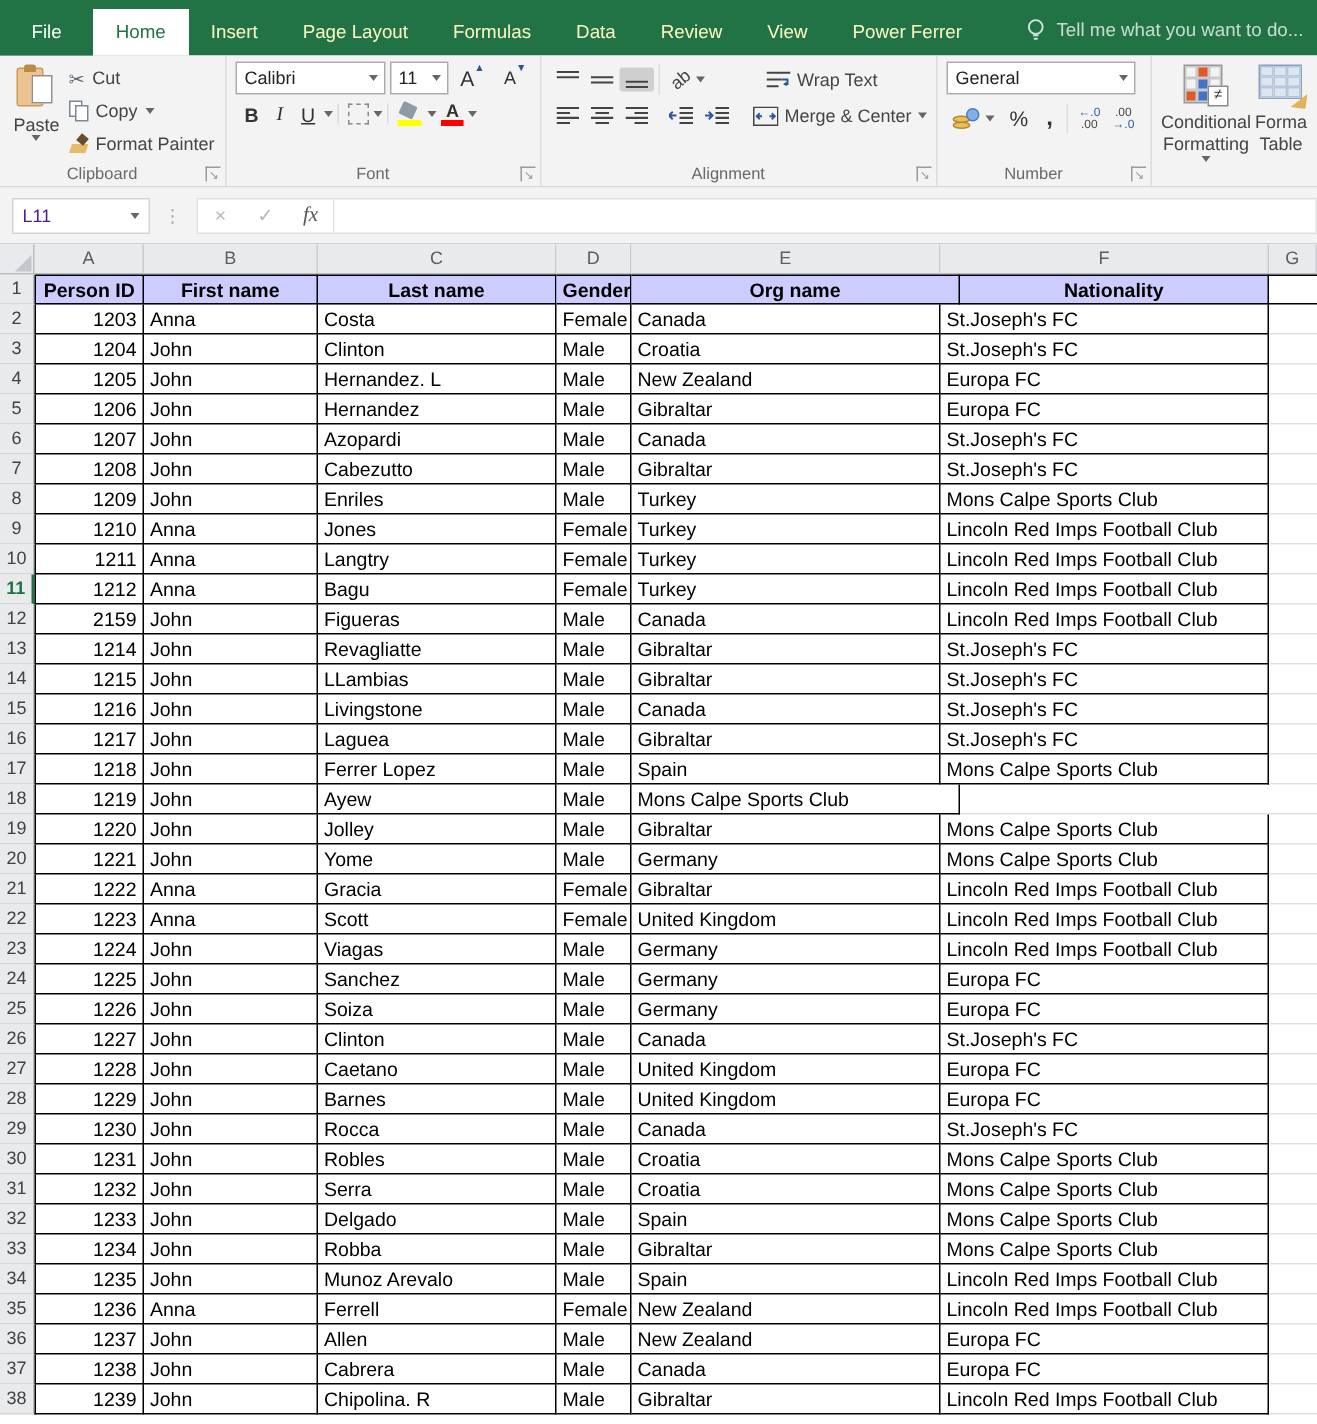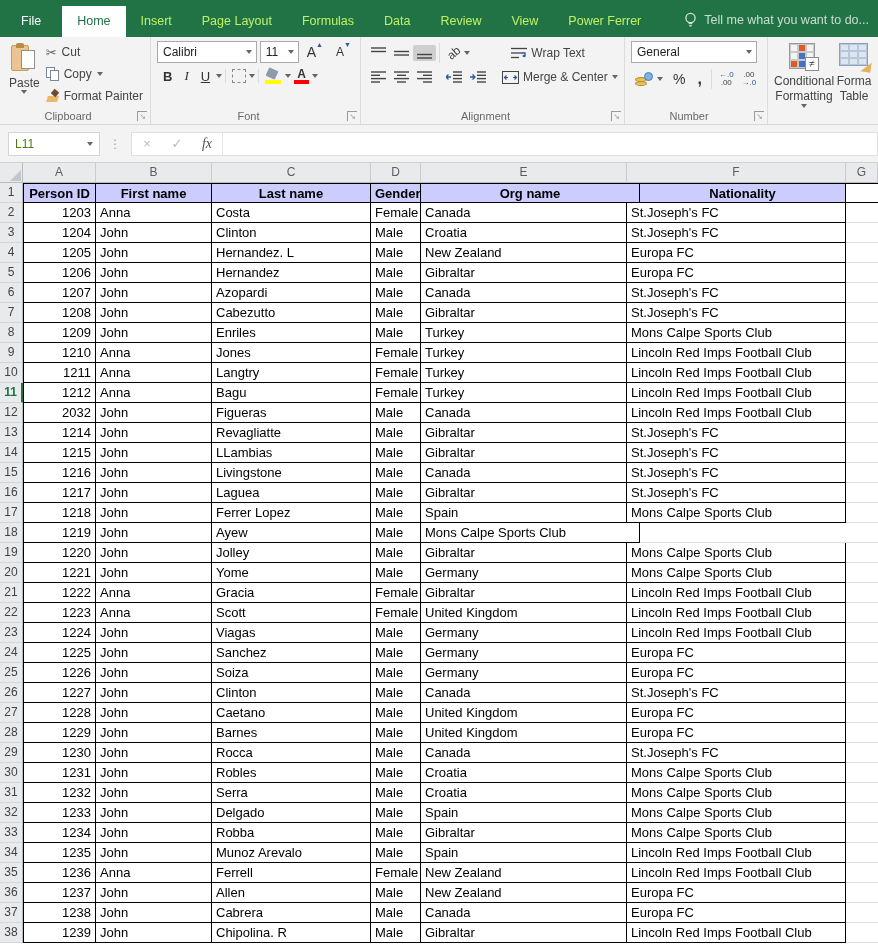--- a/index.html
+++ b/index.html
@@ -2,21 +2,21 @@
 <html><head>
 <meta charset="utf-8">
 <style>
   * { box-sizing: border-box; margin: 0; padding: 0; }
   html,body { width: 878px; height: 949px; overflow: hidden;
     font-family: "Liberation Sans", sans-serif; background: #fff; }
 
   
   .tabbar { height: 37px; background: #217346; display: flex; align-items: flex-end; }
   .tabbar .tabs { display: flex; align-items: flex-end; }
-  .tab { color: #bef264; font-size: 12.5px; padding: 8px 15px 9px 15px; cursor: default; }
+  .tab { color: #fef9c3; font-size: 12.5px; padding: 8px 15px 9px 15px; cursor: default; }
   .tab.active { background: #fff; color: #217346; }
   .tab.filetab { padding: 8px 21px 9px 21px; }
   .tellme { display: flex; align-items: center; gap: 7px; color: rgba(255,255,255,.75);
     font-size: 12.5px; margin-left: 28px; padding-bottom: 9px; }
 
   
   .ribbon { height: 88px; background: #f3f3f3; display: flex; border-bottom: 1px solid #d8d8d8; }
   .rgroup { position: relative; border-right: 1px solid #dcdcdc; padding: 4px 4px 16px 6px; }
   .glabel { position: absolute; bottom: 2px; left: 0; right: 14px; text-align: center;
     font-size: 11px; color: #696969; }
@@ -107,21 +107,21 @@
   .ft-grid { display: grid; grid-template-columns: repeat(3, 9px); grid-auto-rows: 7px;
     border: 1px solid #8aa2c0; width: 29px; }
   .ft-grid i { border: 0.5px solid #b7c6d9; background: #dce6f1; }
   .ft-brush { position: absolute; right: -2px; bottom: -1px; width: 0; height: 0;
     border-left: 10px solid transparent; border-bottom: 10px solid #e3b35c; transform: rotate(8deg); }
 
   
   .fbar { height: 38px; background: #f3f3f3; display: flex; align-items: center;
     border-bottom: 1px solid #d0d0d0; padding-left: 8px; }
   .namebox { width: 92px; height: 24px; background: #fff; border: 1px solid #d4d4d4;
-    display: flex; align-items: center; font-size: 12px; color: #4d7c0f; padding: 0 6px; }
+    display: flex; align-items: center; font-size: 12px; color: #4c1d95; padding: 0 6px; }
   .namebox .dd { margin-left: auto; }
   .fdots { color: #a0a0a0; font-size: 12px; margin: 0 9px; letter-spacing: 1px; }
   .fxstrip { flex: 1; height: 24px; background: #fff; border: 1px solid #e0e0e0;
     display: flex; align-items: center; }
   .fxbtn { width: 30px; text-align: center; color: #b8b8b8; font-size: 13px; }
   .fxbtn.fx { color: #555; font-family: "Liberation Serif", serif; font-style: italic;
     font-size: 14px; }
   .fxsep { width: 1px; height: 22px; background: #e6e6e6; margin-right: 4px; }
   .finput { flex: 1; font-size: 12px; color: #222; }
 
@@ -570,21 +570,21 @@
         <div class="cell cw-A num first">1212</div>
         <div class="cell cw-B ">Anna</div>
         <div class="cell cw-C ">Bagu</div>
         <div class="cell cw-D ">Female</div>
         <div class="cell cw-E ">Turkey</div>
         <div class="cell cw-F ">Lincoln Red Imps Football Club</div>
         <div class="cell cw-G gcell" style="border-right: none;"></div>
       </div>
       <div class="srow">
         <div class="gut">12</div>
-        <div class="cell cw-A num first">2032</div>
+        <div class="cell cw-A num first">2159</div>
         <div class="cell cw-B ">John</div>
         <div class="cell cw-C ">Figueras</div>
         <div class="cell cw-D ">Male</div>
         <div class="cell cw-E ">Canada</div>
         <div class="cell cw-F ">Lincoln Red Imps Football Club</div>
         <div class="cell cw-G gcell" style="border-right: none;"></div>
       </div>
       <div class="srow">
         <div class="gut">13</div>
         <div class="cell cw-A num first">1214</div>

